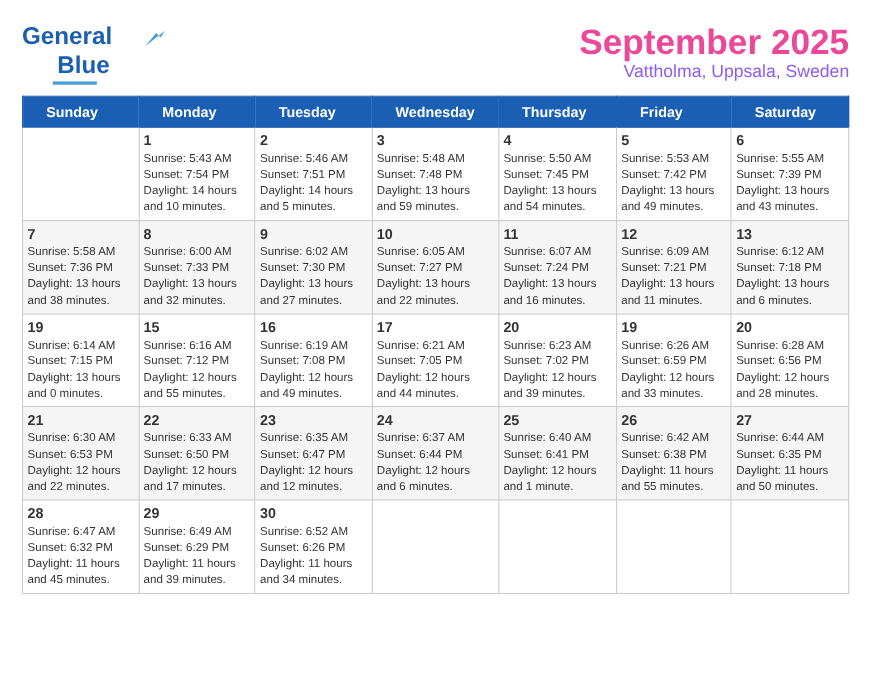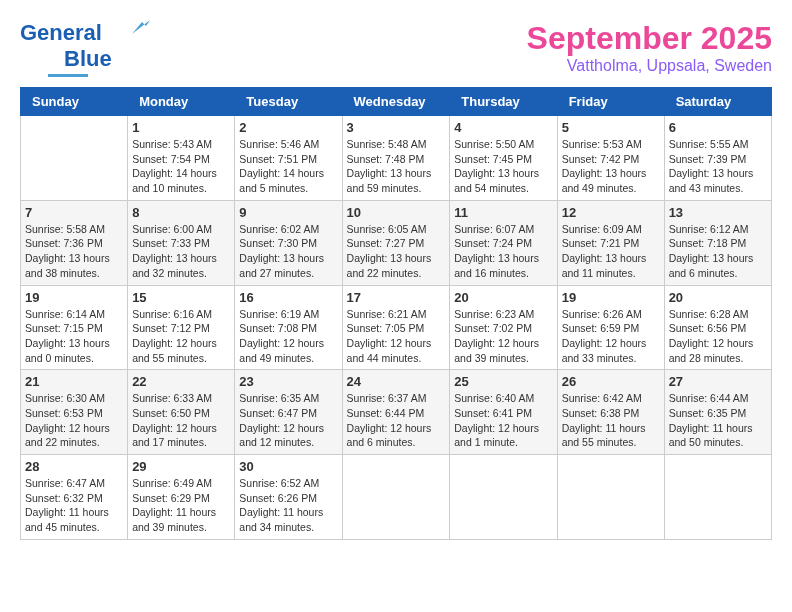--- a/index.html
+++ b/index.html
@@ -26,21 +26,21 @@
       font-weight: bold;
       color: #333;
     }
     .logo-general span {
       color: #1a5fb4;
     }
     .logo-blue {
       font-size: 22px;
       font-weight: bold;
       color: #1a5fb4;
-      margin-left: 44px;
+      margin-left: 32px;
     }
     .logo-line {
       width: 40px;
       height: 3px;
       background: #4a9fd4;
       margin-left: 28px;
       margin-top: 2px;
     }
     .title-block {
       text-align: right;
@@ -56,21 +56,21 @@
       color: #8b5cf6;
     }
     table {
       width: 100%;
       border-collapse: collapse;
       font-size: 11px;
     }
     thead tr th {
       background: #1a5fb4;
       color: #fff;
-      padding: 6px 11px;
+      padding: 6px 21px;
       text-align: left;
       font-size: 13px;
       font-weight: bold;
       border: 1px solid #1a5fb4;
     }
     tbody tr td {
       border: 1px solid #ccc;
       vertical-align: top;
       padding: 4px 4px;
       width: 108px;
@@ -93,21 +93,21 @@
     }
     tbody tr td.empty {
       background: #fff;
     }
   </style>
 </head>
 <body>
 
 <div class="header">
   <div class="logo">
-    <div style="display:flex;align-items:flex-start;gap:24px;">
+    <div style="display:flex;align-items:flex-end;gap:24px;">
       <span class="logo-general">
         <span>General</span>
       </span>
       <svg width="22" height="22" viewBox="0 0 22 22" style="margin-left:2px;margin-top:-4px;">
         <polygon points="4,18 14,6 18,10 22,4" fill="#4a9fd4" stroke="none"></polygon>
       </svg>
     </div>
     <div style="display:flex;align-items:center;margin-left:0;">
       <span class="logo-blue">Blue</span>
     </div>

